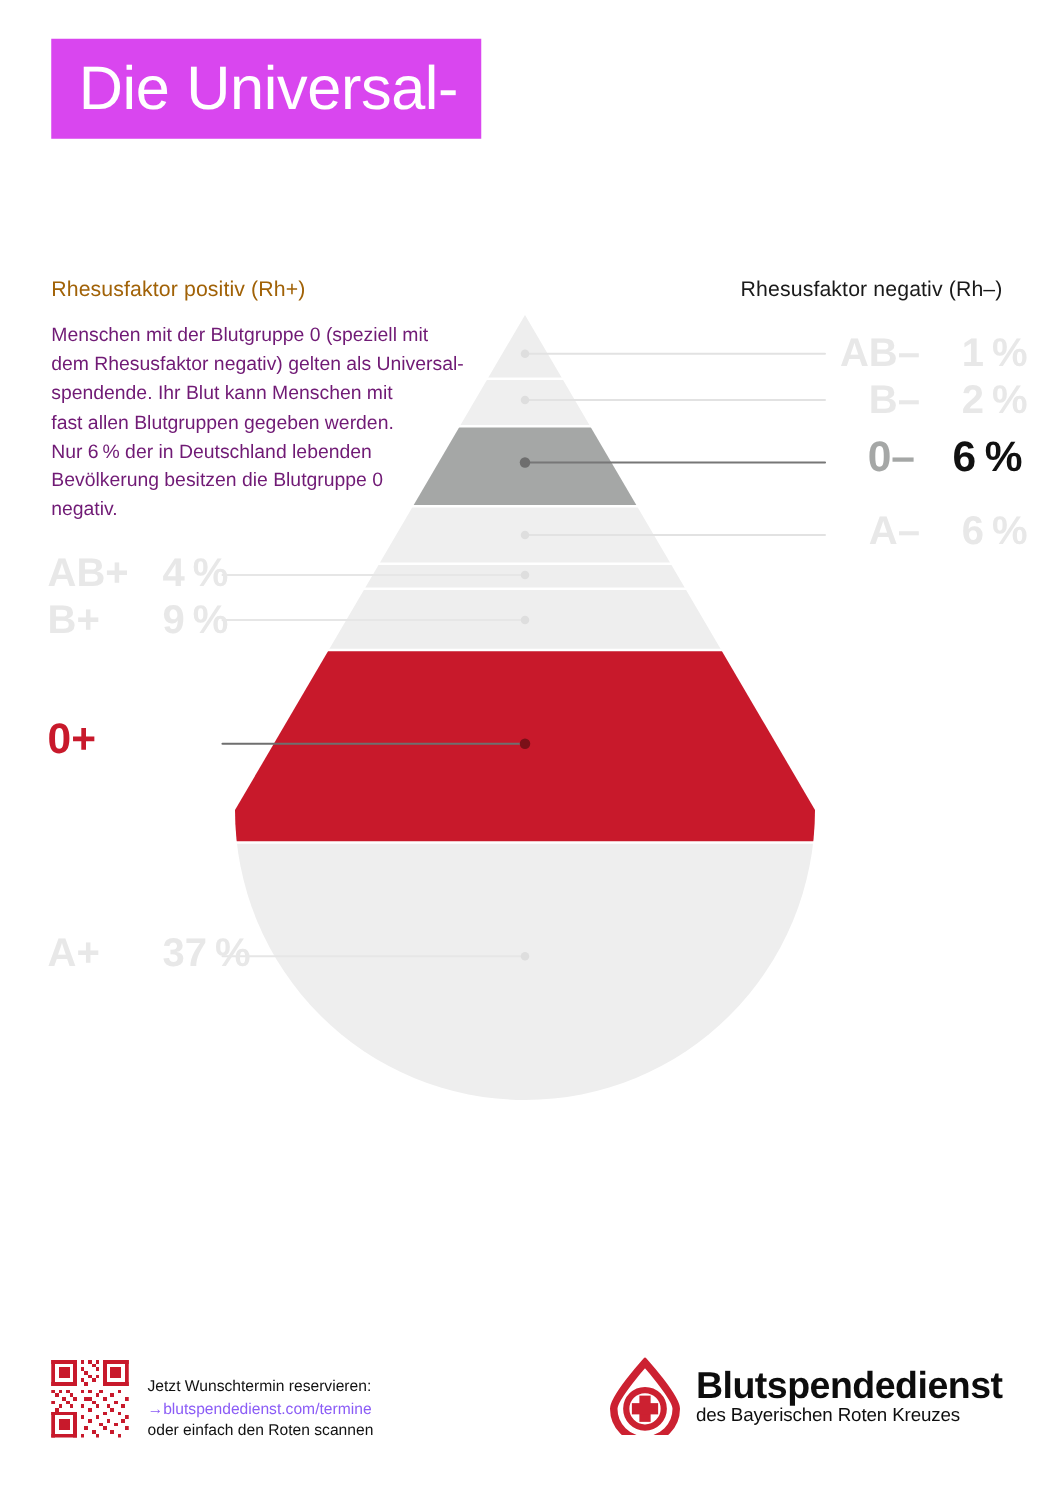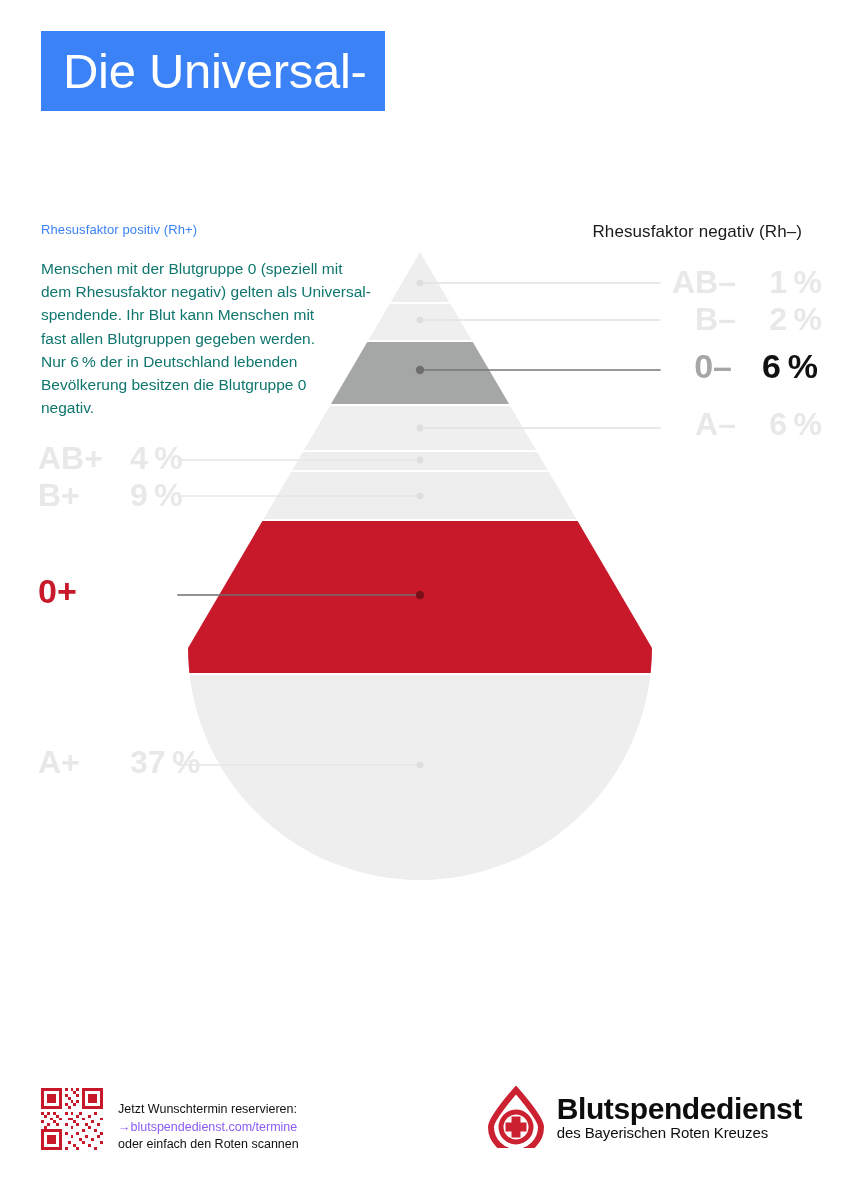--- a/index.html
+++ b/index.html
@@ -20,40 +20,40 @@
   #title-block {
     position: absolute;
     left: 41px;
     top: 31px;
     width: 440px;
     height: 160px;
   }
   .title-line {
     display: block;
     color: #ffffff;
-    background: #3b82f6;
+    background: #d946ef;
     font-size: 49px;
     line-height: 80px;
     font-weight: 400;
     letter-spacing: -0.3px;
     white-space: nowrap;
     width: max-content;
     padding: 0 18px 0 22px;
     box-sizing: content-box;
   }
   #title-line-1 { height: 80px; }
   #title-line-2 { height: 80px; }
 
   
   #rh-pos-header {
     position: absolute;
     left: 41px;
     top: 222px;
-    color: #3b82f6;
-    font-size: 13px;
+    color: #a16207;
+    font-size: 17px;
     font-weight: 400;
     letter-spacing: 0.1px;
   }
   #rh-neg-header {
     position: absolute;
     right: 40px;
     top: 222px;
     color: #1a1a1a;
     font-size: 17px;
     font-weight: 400;
@@ -62,21 +62,21 @@
   }
 
   
   #intro-text {
     position: absolute;
     left: 41px;
     top: 257px;
     width: 330px;
     font-size: 15.5px;
     line-height: 23.2px;
-    color: #0f766e;
+    color: #701a75;
     white-space: pre-line;
   }
 
   
   #drop-figure {
     position: absolute;
     left: 0;
     top: 0;
     width: 842px;
     height: 1000px;

